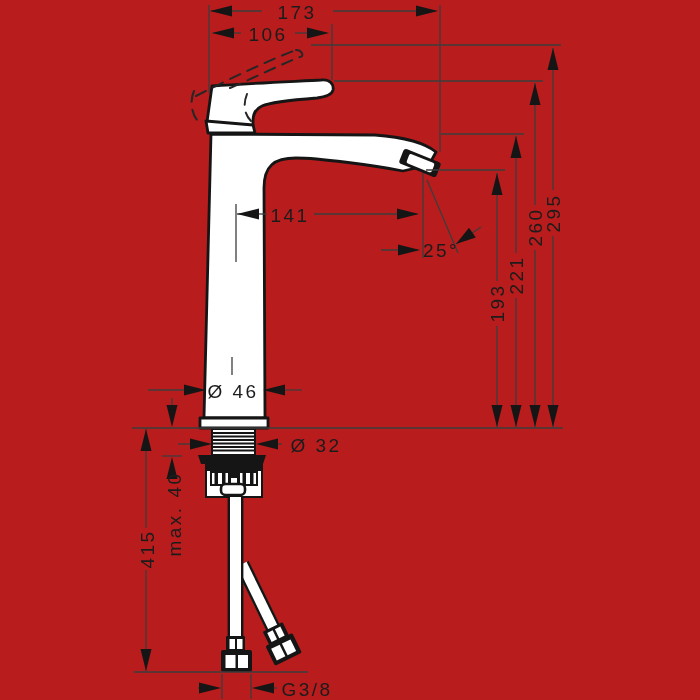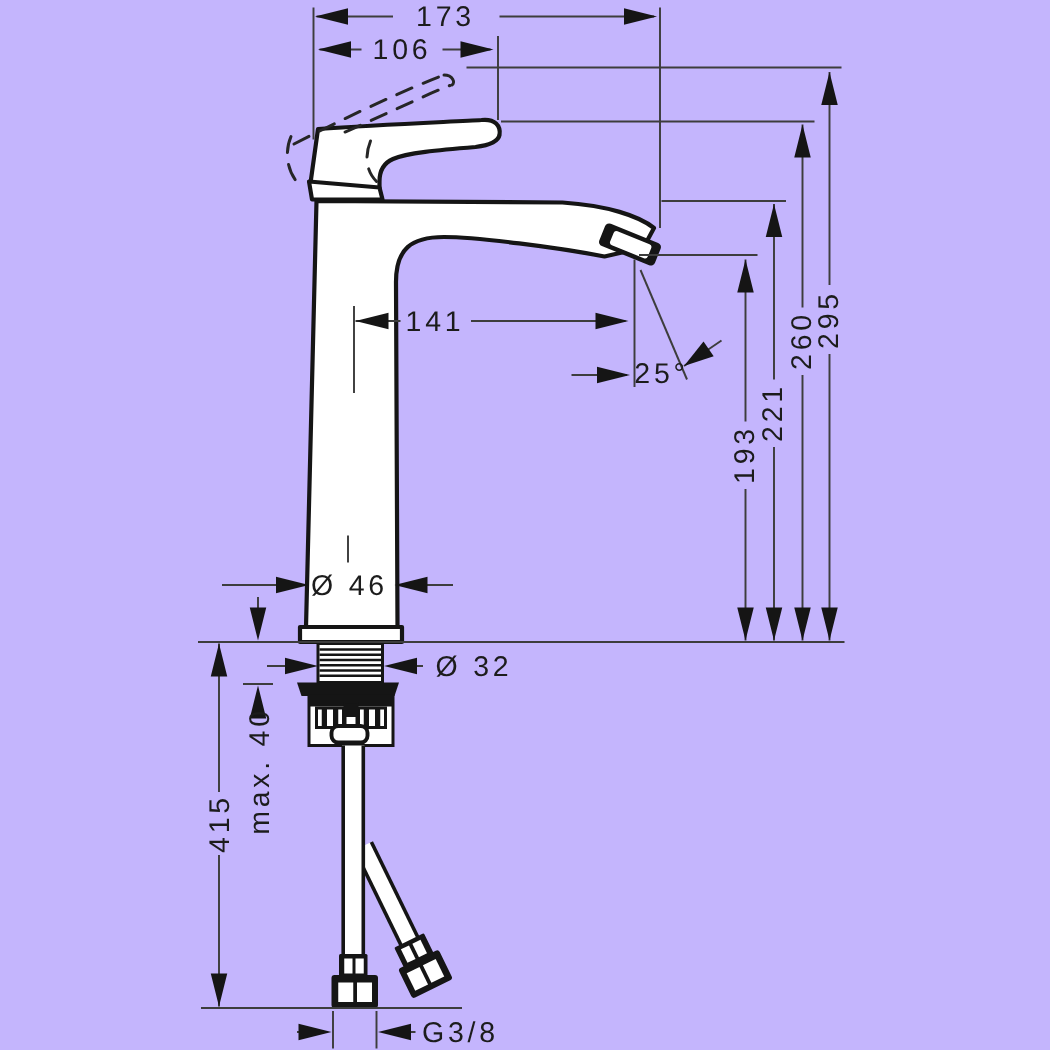--- a/index.html
+++ b/index.html
@@ -1,16 +1,16 @@
 <!DOCTYPE html>
 <html><head>
 <meta charset="utf-8">
 <style>
   html,body{margin:0;padding:0;background:#ffffff;}
-  .stage{width:700px;height:700px;background:#c4b5fd;position:relative;overflow:hidden;}
+  .stage{width:700px;height:700px;background:#b91c1c;position:relative;overflow:hidden;}
   svg{display:block;}
   text{font-family:"Liberation Sans", sans-serif;fill:#1c1c1c;}
   .dim{font-size:19px;letter-spacing:2.5px;}
   .thin{stroke:#3d3d3d;stroke-width:1.3;fill:none;}
   .thickfill{stroke:#151515;stroke-width:2.8;fill:#ffffff;stroke-linejoin:round;}
   .dash{stroke:#262626;stroke-width:2;fill:none;stroke-dasharray:11 8;stroke-linecap:round;}
   .arrow{fill:#151515;stroke:none;}
   .blk{fill:#151515;stroke:none;}
   .wht{fill:#ffffff;stroke:none;}
   .mid{stroke:#151515;stroke-width:2;fill:#ffffff;}

